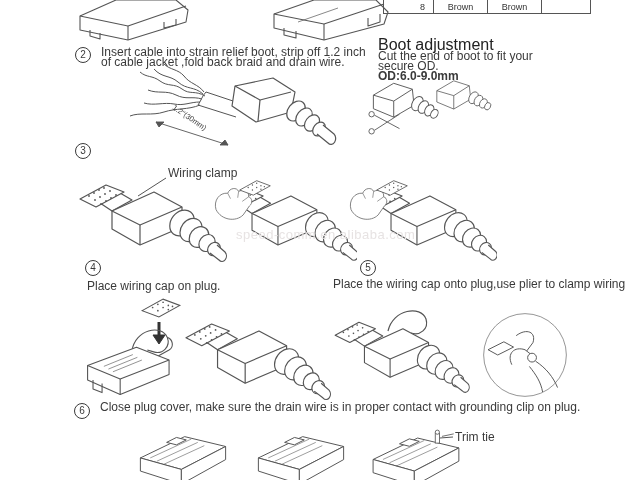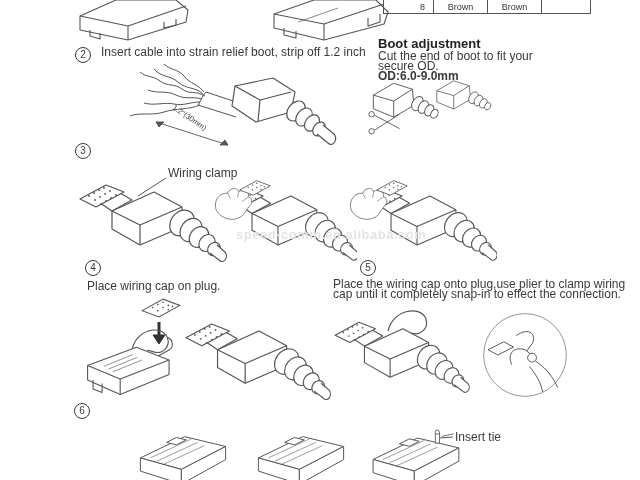--- a/index.html
+++ b/index.html
@@ -23,28 +23,28 @@
   #pin-table .cell{
     display:flex;align-items:center;justify-content:center;height:100%;
     border-right:1px solid #555;box-sizing:border-box;
   }
   #pin-table .cell:last-child{border-right:none;}
   #pin-table .c0{width:50px;justify-content:flex-end;padding-right:8px;box-sizing:border-box;}
   #pin-table .c1{width:54px;}
   #pin-table .c2{width:54px;}
   #pin-table .c3{width:48px;}
   #watermark{
-    position:absolute;left:236px;top:227px;font-size:13px;font-weight:bold;
+    position:absolute;left:236px;top:227px;font-size:13px;font-weight:normal;
     color:#e7e3e3;letter-spacing:0.5px;
   }
   #dim-label{
     position:absolute;left:176px;top:103px;font-size:7.5px;color:#3a3a3a;
     transform:rotate(34deg);transform-origin:left top;white-space:nowrap;
   }
-  .heading{position:absolute;font-size:13px;font-weight:bold;color:#222;}
+  .heading{position:absolute;font-size:16px;font-weight:normal;color:#222;}
   svg{display:block;}
 </style>
 </head>
 <body>
 
 <div id="canvas">
 
   <svg width="0" height="0" style="position:absolute" aria-hidden="true">
     <defs>
       <symbol id="sym-plugboot" viewBox="0 0 150 95">
@@ -189,20 +189,21 @@
   <div class="t" style="left:378px;top:61px">secure OD.</div>
   <div class="t bold" style="left:378px;top:71px">OD:6.0-9.0mm</div>
   <svg class="ill" style="left:368px;top:76px" width="125" height="62" viewBox="0 0 125 62">
     <use href="#sym-boot" x="2" y="2" width="72" height="47"></use>
     <use href="#sym-scissors" x="0" y="30" width="36" height="29"></use>
     <use href="#sym-boot" x="66" y="0" width="60" height="40"></use>
   </svg>
 
   <div class="num" style="left:75px;top:47px">2</div>
   <div class="t" style="left:101px;top:47px">Insert cable into strain relief boot, strip off 1.2 inch</div>
+  <div class="t" style="left:101px;top:57px">of cable jacket ,fold back braid and drain wire.</div>
 
   <svg class="ill" style="left:110px;top:64px" width="230" height="86" viewBox="0 0 230 86">
     <g fill="none" stroke="#555555" stroke-width="1">
       <path d="M95,32 C85,26 80,31 72,25 C64,19 58,23 50,17 C42,11 37,14 30,8"></path>
       <path d="M93,30 C84,22 77,26 68,18 C60,11 52,14 44,5"></path>
       <path d="M92,35 C82,32 76,36 66,31 C56,26 48,30 38,26"></path>
       <path d="M90,38 C80,38 74,42 64,40 C54,38 44,42 34,39"></path>
       <path d="M94,28 C88,20 80,20 74,12 C68,5 60,6 54,0"></path>
       <path d="M90,41 C78,46 66,44 54,48 C42,52 30,48 20,52"></path>
       <line x1="96" y1="28" x2="132" y2="40"></line>
@@ -256,41 +257,41 @@
     <g stroke="#333333" fill="#333333">
       <line x1="77" y1="28" x2="77" y2="42" stroke-width="3"></line>
       <polygon points="71,41 83,41 77,50"></polygon>
     </g>
     <use href="#sym-openplug" x="0" y="28" width="118" height="86"></use>
     <use href="#sym-plugboot" x="102" y="22" width="148" height="94"></use>
   </svg>
 
   <div class="num" style="left:360px;top:260px">5</div>
   <div class="t" style="left:333px;top:279px">Place the wiring cap onto plug,use plier to clamp wiring</div>
-  <div class="t" style="left:333px;top:289px">cap until it completely snap-in to effect the connection.</div>
   <svg class="ill" style="left:333px;top:303px" width="240" height="100" viewBox="0 0 240 100">
     <path d="M55,28 C60,6 88,2 93,16 C96,26 87,33 78,30" fill="none" stroke="#555555" stroke-width="1.2"></path>
     <use href="#sym-plugboot" x="0" y="12" width="138" height="87"></use>
     <use href="#sym-inset" x="148" y="8" width="88" height="88"></use>
   </svg>
 
   <div class="num" style="left:74px;top:403px">6</div>
+  <div class="t" style="left:100px;top:402px">Close plug cover, make sure the drain wire is in proper contact with grounding clip on plug.</div>
 
   <svg class="ill" style="left:124px;top:430px" width="118" height="50" viewBox="0 0 118 60">
     <use href="#sym-closedplug" x="0" y="0" width="118" height="71"></use>
   </svg>
   <svg class="ill" style="left:242px;top:430px" width="118" height="50" viewBox="0 0 118 60">
     <use href="#sym-closedplug" x="0" y="0" width="118" height="71"></use>
   </svg>
   <svg class="ill" style="left:356px;top:428px" width="130" height="52" viewBox="0 0 130 62">
     <use href="#sym-closedplug" x="0" y="4" width="118" height="71"></use>
     <g fill="#ffffff" stroke="#555555" stroke-width="1">
       <rect x="82" y="6" width="5" height="12"></rect>
       <circle cx="84.5" cy="5" r="2.5"></circle>
       <line x1="90" y1="10" x2="104" y2="7"></line>
     </g>
   </svg>
-  <div class="t" style="left:455px;top:432px">Insert tie</div>
+  <div class="t" style="left:455px;top:432px">Trim tie</div>
   <svg class="ill" style="left:440px;top:434px" width="14" height="8" viewBox="0 0 14 8">
     <line x1="0" y1="4" x2="13" y2="3" stroke="#555555" stroke-width="1"></line>
   </svg>
 
 </div>
 
 </body></html>

